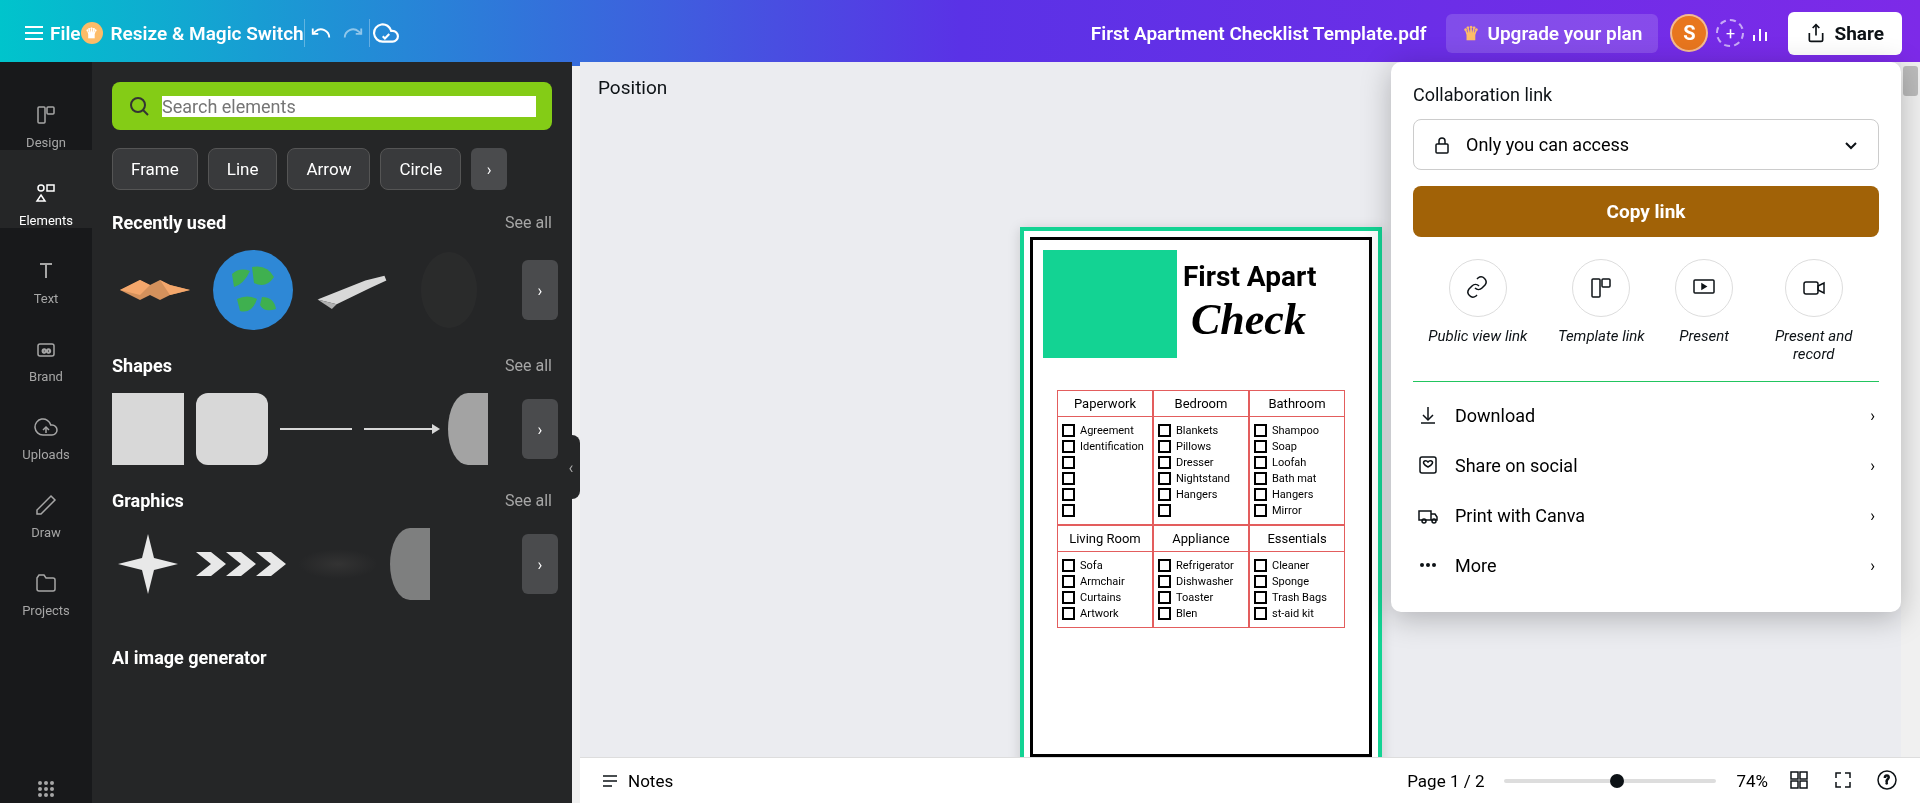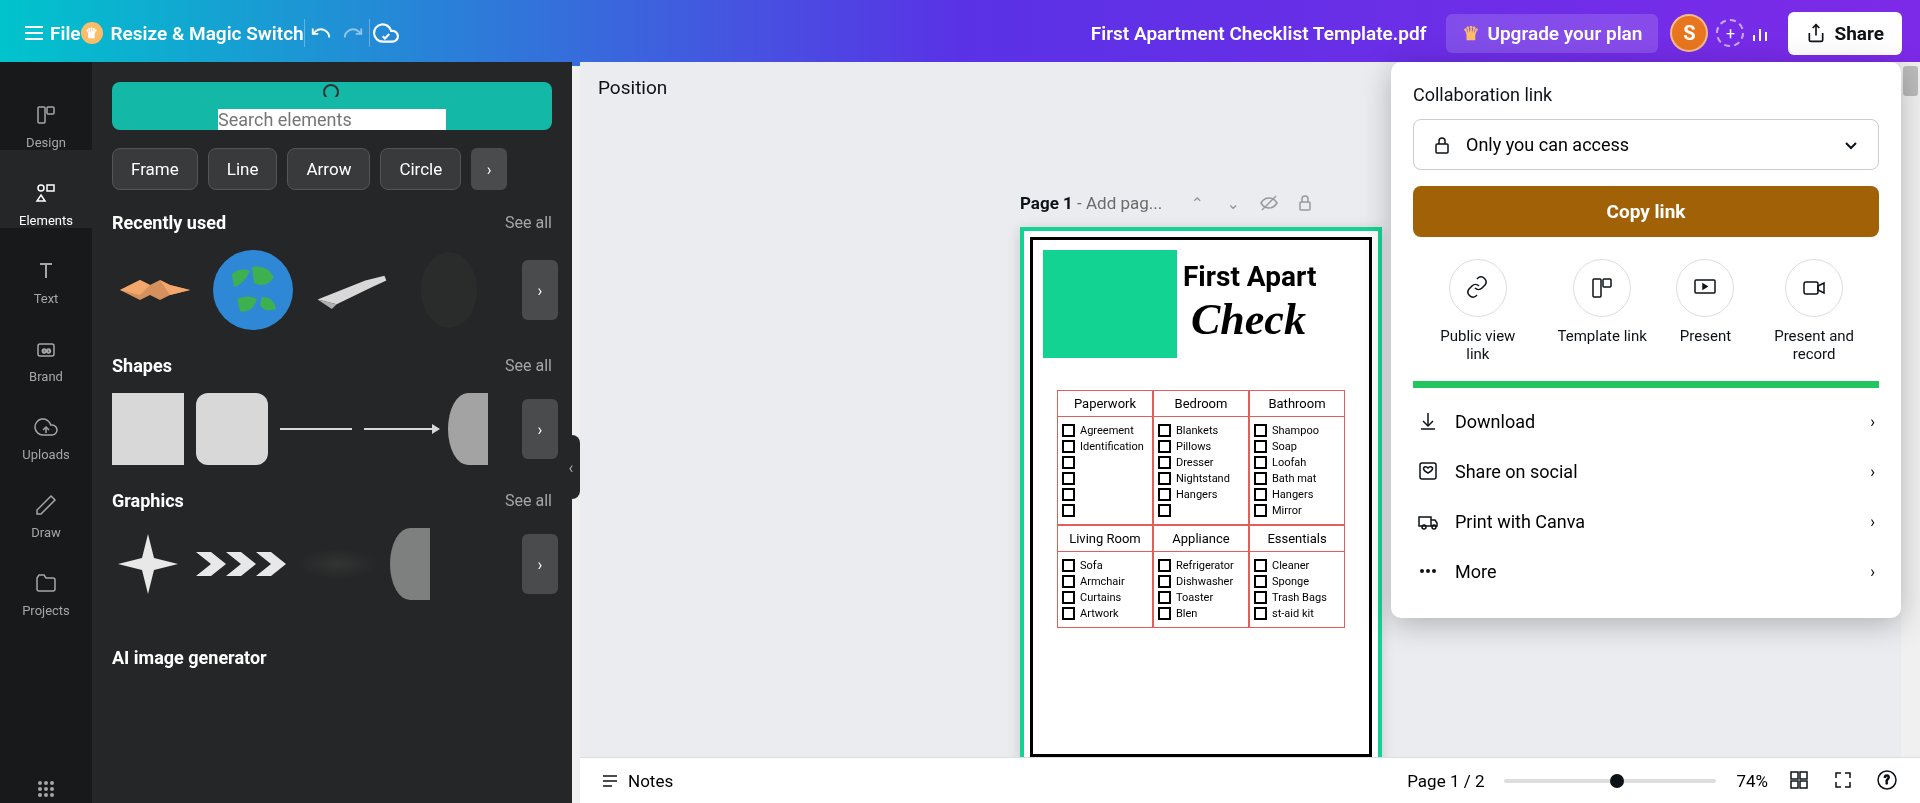--- a/index.html
+++ b/index.html
@@ -20,21 +20,21 @@
 .share-btn { background: white; color: #0d1216; padding: 10px 18px; border-radius: 6px; font-size: 19px; font-weight: 700; display: flex; align-items: center; gap: 8px; cursor: pointer; margin-left: 12px; }
 
 
 .left-rail { position: absolute; top: 62px; left: 0; width: 92px; height: calc(100% - 62px); background: #18191b; display: flex; flex-direction: column; align-items: center; padding-top: 10px; }
 .rail-item { width: 92px; height: 78px; display: flex; flex-direction: column; align-items: center; justify-content: flex-end; gap: 6px; color: #a6a6a6; font-size: 13px; cursor: pointer; }
 .rail-item.active { background: #252627; color: white; }
 .rail-icon { width: 28px; height: 28px; display: flex; align-items: center; justify-content: center; }
 
 
 .elements-panel { position: absolute; top: 62px; left: 92px; width: 480px; height: calc(100% - 62px); background: #252627; padding: 20px; overflow: hidden; }
-.search-box { background: #14b8a6; border-radius: 8px; height: 48px; display: flex; align-items: center; padding: 0 16px; gap: 12px; flex-direction: column; }
+.search-box { background: #84cc16; border-radius: 8px; height: 48px; display: flex; align-items: center; padding: 0 16px; gap: 12px; }
 .search-box input { border: none; outline: none; font-size: 18px; flex: 1; }
 .chip-row { display: flex; gap: 10px; margin-top: 18px; }
 .chip { background: #393a3c; color: white; padding: 10px 18px; border-radius: 8px; font-size: 17px; cursor: pointer; border: 1px solid #555; }
 .section-header { display: flex; justify-content: space-between; align-items: center; margin-top: 22px; color: white; }
 .section-title { font-size: 18px; font-weight: 700; }
 .see-all { font-size: 16px; color: #a6a6a6; cursor: pointer; }
 .thumb-row { display: flex; gap: 12px; margin-top: 14px; align-items: center; position: relative; }
 .thumb { width: 86px; height: 86px; background: #393a3c; border-radius: 8px; display: flex; align-items: center; justify-content: center; cursor: pointer; flex-shrink: 0; }
 .scroll-next { position: absolute; right: -6px; top: 50%; transform: translateY(-50%); width: 36px; height: 60px; background: #4a4b4d; border-radius: 6px; display: flex; align-items: center; justify-content: center; color: white; cursor: pointer; }
 .panel-collapse { position: absolute; left: 562px; top: 435px; width: 18px; height: 64px; background: #252627; border-radius: 0 8px 8px 0; display: flex; align-items: center; justify-content: center; color: #aaa; cursor: pointer; }
@@ -69,21 +69,21 @@
 .zoom-thumb { position: absolute; left: 50%; top: -5px; width: 14px; height: 14px; background: #0d1216; border-radius: 50%; }
 .zoom-pct { font-size: 17px; }
 .bb-icon { width: 24px; height: 24px; cursor: pointer; }
 
 
 .share-popover { position: absolute; top: 62px; right: 19px; width: 510px; background: white; border-radius: 10px; box-shadow: 0 6px 30px rgba(0,0,0,0.25); padding: 22px; z-index: 100; }
 .collab-label { font-size: 18px; margin-bottom: 14px; color: #0d1216; }
 .access-select { border: 1px solid #ccc; border-radius: 8px; padding: 14px 18px; display: flex; align-items: center; gap: 14px; font-size: 18px; cursor: pointer; justify-content: space-between; }
 .access-left { display: flex; align-items: center; gap: 14px; }
 .copy-link-btn { width: 100%; background: #a16207; color: white; border: none; border-radius: 8px; padding: 14px; font-size: 19px; font-weight: 700; margin-top: 16px; cursor: pointer; }
-.share-options { display: flex; justify-content: space-around; margin-top: 22px; padding-bottom: 18px; border-bottom: 7px solid #22c55e; }
+.share-options { display: flex; justify-content: space-around; margin-top: 22px; padding-bottom: 18px; border-bottom: 1px solid #22c55e; font-style: italic; }
 .share-opt { display: flex; flex-direction: column; align-items: center; gap: 10px; cursor: pointer; }
 .share-opt-circle { width: 58px; height: 58px; border: 1px solid #ddd; border-radius: 50%; display: flex; align-items: center; justify-content: center; }
 .share-opt-label { font-size: 15px; text-align: center; color: #0d1216; max-width: 100px; }
 .share-actions { margin-top: 8px; }
 .share-action { display: flex; align-items: center; justify-content: space-between; padding: 14px 4px; cursor: pointer; }
 .share-action-left { display: flex; align-items: center; gap: 16px; font-size: 18px; }
 .scrollbar-track { position: absolute; top: 62px; right: 0; width: 19px; height: calc(100% - 62px - 46px); background: #f0f0f0; }
 .scrollbar-thumb { width: 15px; height: 30px; background: #bbb; border-radius: 3px; margin: 4px auto 0; }
 </style>
 </head>
@@ -316,39 +316,20 @@
   </div>
 
   <div class="section-header" style="margin-top:44px">
     <div class="section-title">AI image generator</div>
   </div>
 </div>
 <div class="panel-collapse">‹</div>
 
 <div class="canvas-area">
   <div class="position-btn">Position</div>
-  <div class="page-header-row">
-    <div class="page-label"><b>Page 1</b><span> - Add pag...</span></div>
-    <div class="page-icons">
-      <div class="page-icon">⌃</div>
-      <div class="page-icon">⌄</div>
-      <div class="page-icon">
-          <svg width="20" height="20" fill="none" stroke="#999" stroke-width="1.5">
-            <path d="M2 10s3-5 8-5 8 5 8 5-3 5-8 5-8-5-8-5z"></path>
-            <line x1="3" y1="17" x2="17" y2="3"></line>
-          </svg>
-        </div>
-      <div class="page-icon">
-          <svg width="18" height="18" fill="none" stroke="#999" stroke-width="1.5">
-            <rect x="4" y="8" width="10" height="8" rx="1"></rect>
-            <path d="M6 8V5a3 3 0 016 0v3"></path>
-          </svg>
-        </div>
-    </div>
-  </div>
 
   <div class="doc-page">
     <div class="doc-inner">
       <div class="doc-green-sq"></div>
       <div class="doc-title-text">First Apart</div>
       <div class="doc-script">Check</div>
       <div class="checklist-grid" id="checklist-grid">
           <div class="checklist-col">
             <div class="col-header">Paperwork</div>
             <div class="col-items">

